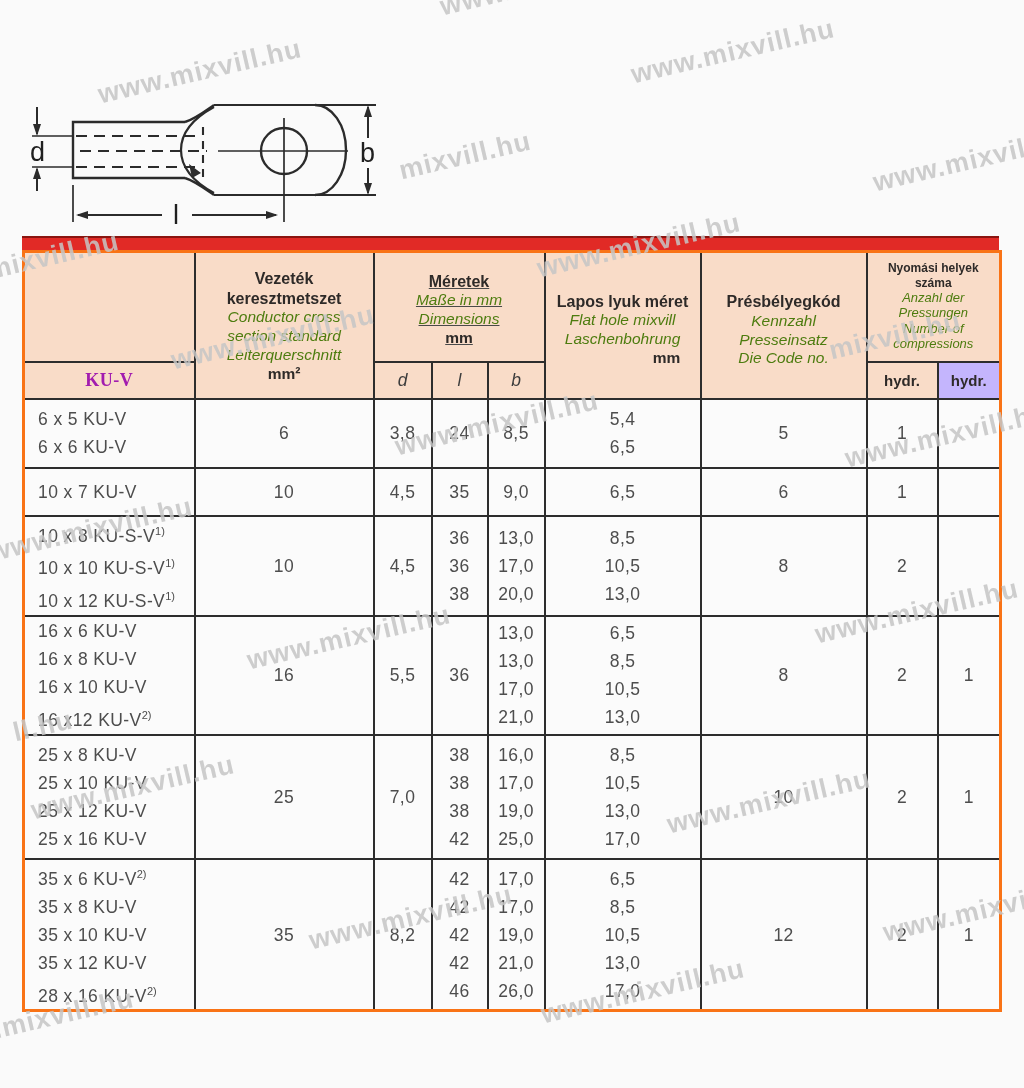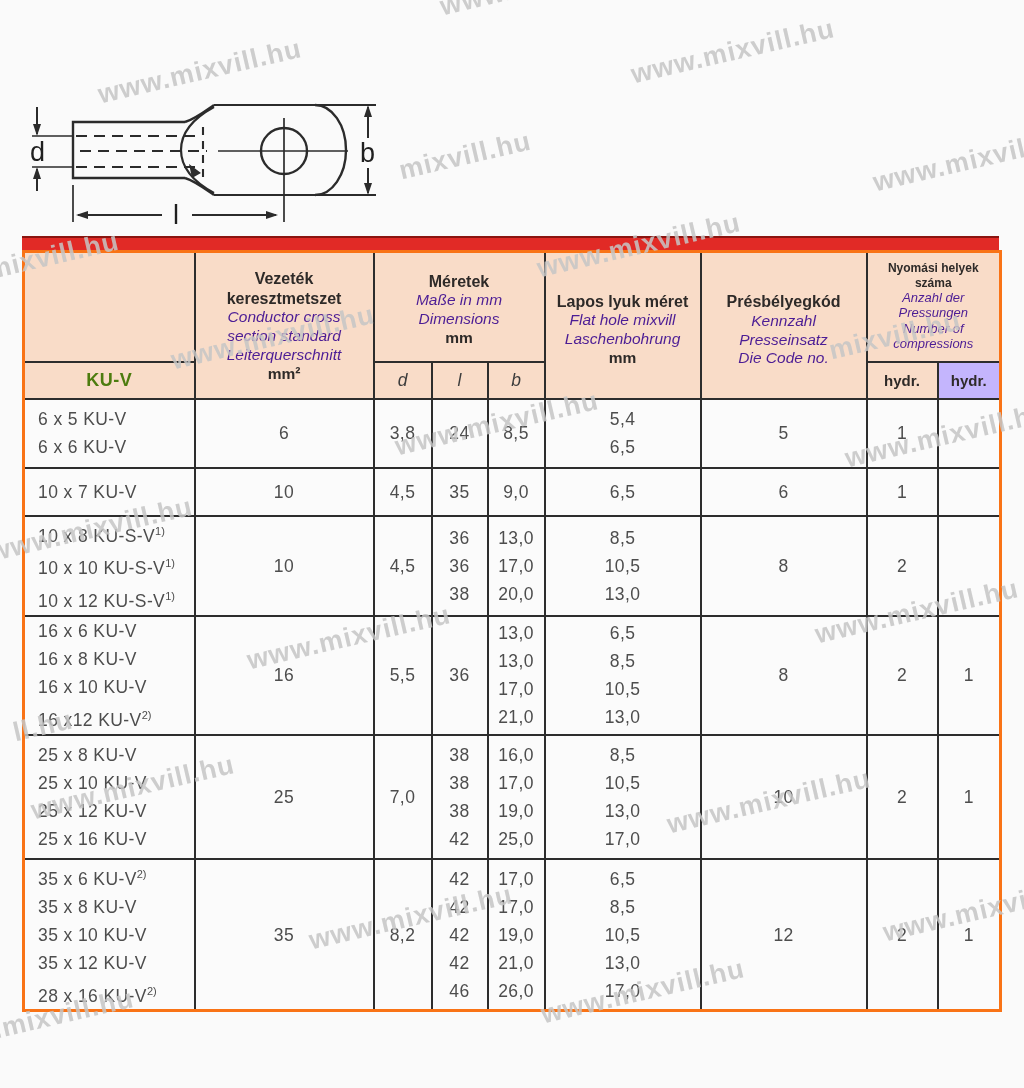--- a/index.html
+++ b/index.html
@@ -28,30 +28,30 @@
     width:977px; border-collapse:collapse; table-layout:fixed;
     border:3px solid #f97316;
     background:#fbfbfb;
   }
   table.spec td, table.spec th { border:2px solid #2d2d2d; vertical-align:middle; }
   thead td, thead th { background:#f9dcc8; text-align:center; font-weight:normal; }
   .hrow-a { height:110px; }
   .hrow-b { height:37px; }
   .hd-flex { display:flex; flex-direction:column; justify-content:space-between; align-items:center; height:100%; }
   .hd-title { font-weight:bold; font-size:16px; line-height:1.22; color:#2e2a28; white-space:pre-line; }
-  .hd-it    { font-style:italic; font-size:15.5px; line-height:1.22; color:#4c1d95; white-space:pre-line; }
+  .hd-it    { font-style:italic; font-size:15.5px; line-height:1.22; color:#4d7c0f; white-space:pre-line; }
   .hd-unit  { font-weight:bold; font-size:15.5px; color:#2e2a28; line-height:1.2; }
   .h-cross .hd-flex { padding:12px 2px 10px; }
-  .h-dim   .hd-flex { padding:9px 2px 3px; }
-  .h-hole  .hd-flex { padding:24px 2px 15px; }
+  .h-dim   .hd-flex { padding:9px 2px 3px;text-decoration:underline; }
+  .h-hole  .hd-flex { padding:24px 2px 15px;text-align:right; }
   .h-code  .hd-flex { padding:27px 2px 17px; }
   .h-comp  .hd-flex { padding:6px 1px 7px; }
   .h-comp .hd-title { font-size:12px; line-height:1.2; }
   .h-comp .hd-it    { font-size:13px; line-height:1.18; }
-  .h-model { font-weight:bold; font-size:18px; color:#4d7c0f; letter-spacing:.5px; }
+  .h-model { font-weight:bold; font-size:18px; color:#a21caf; letter-spacing:.5px;font-family:Liberation Serif, serif; }
   .h-dlb   { font-style:italic; font-size:17.5px; color:#3d3d3d; }
   .h-mh    { font-weight:bold; font-size:15px; color:#2e2a28; }
   
   tbody tr:nth-child(1){ height:69px; }
   tbody tr:nth-child(2){ height:48px; }
   tbody tr:nth-child(3){ height:89px; }
   tbody tr:nth-child(4){ height:114px;margin-top:38px; }
   tbody tr:nth-child(5){ height:124px; }
   tbody tr:nth-child(6){ height:145px; }
   tbody td { font-size:17.5px; color:#4d4d4d; text-align:center; letter-spacing:.4px; }

